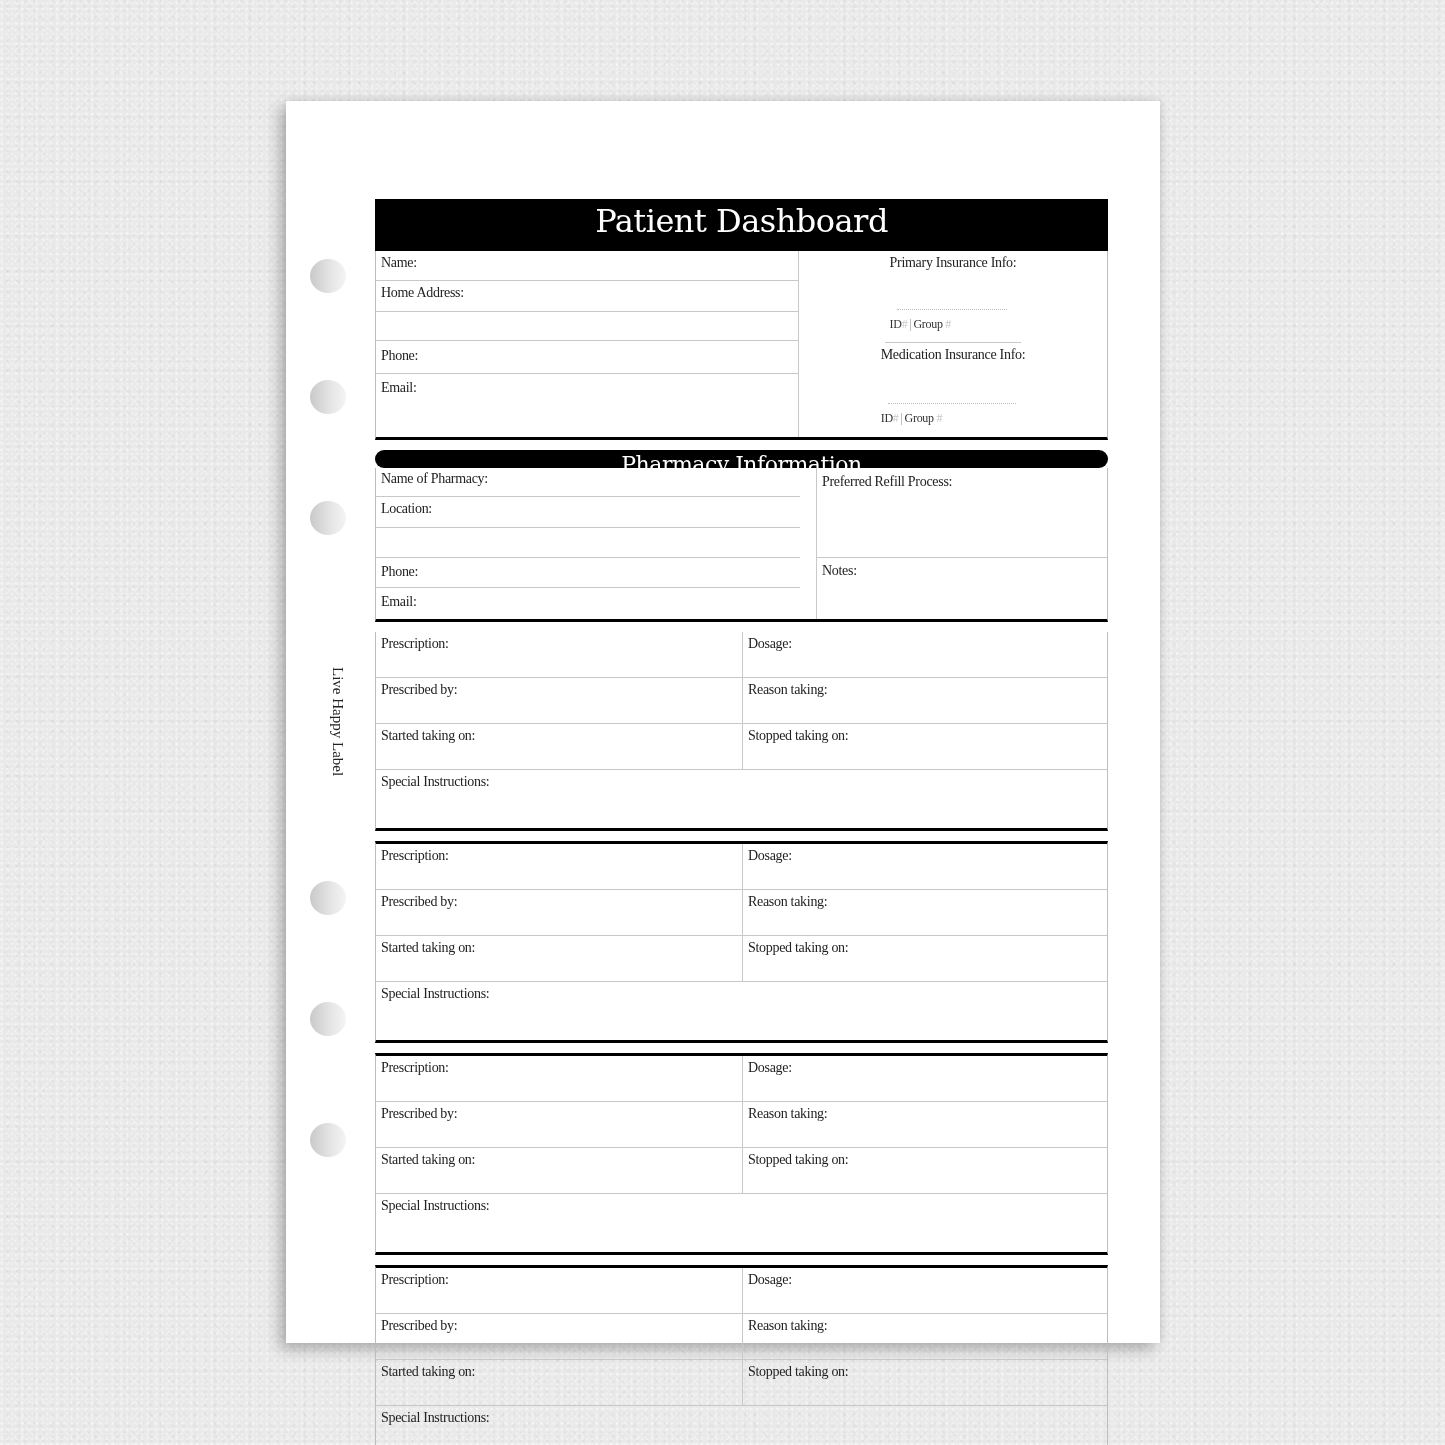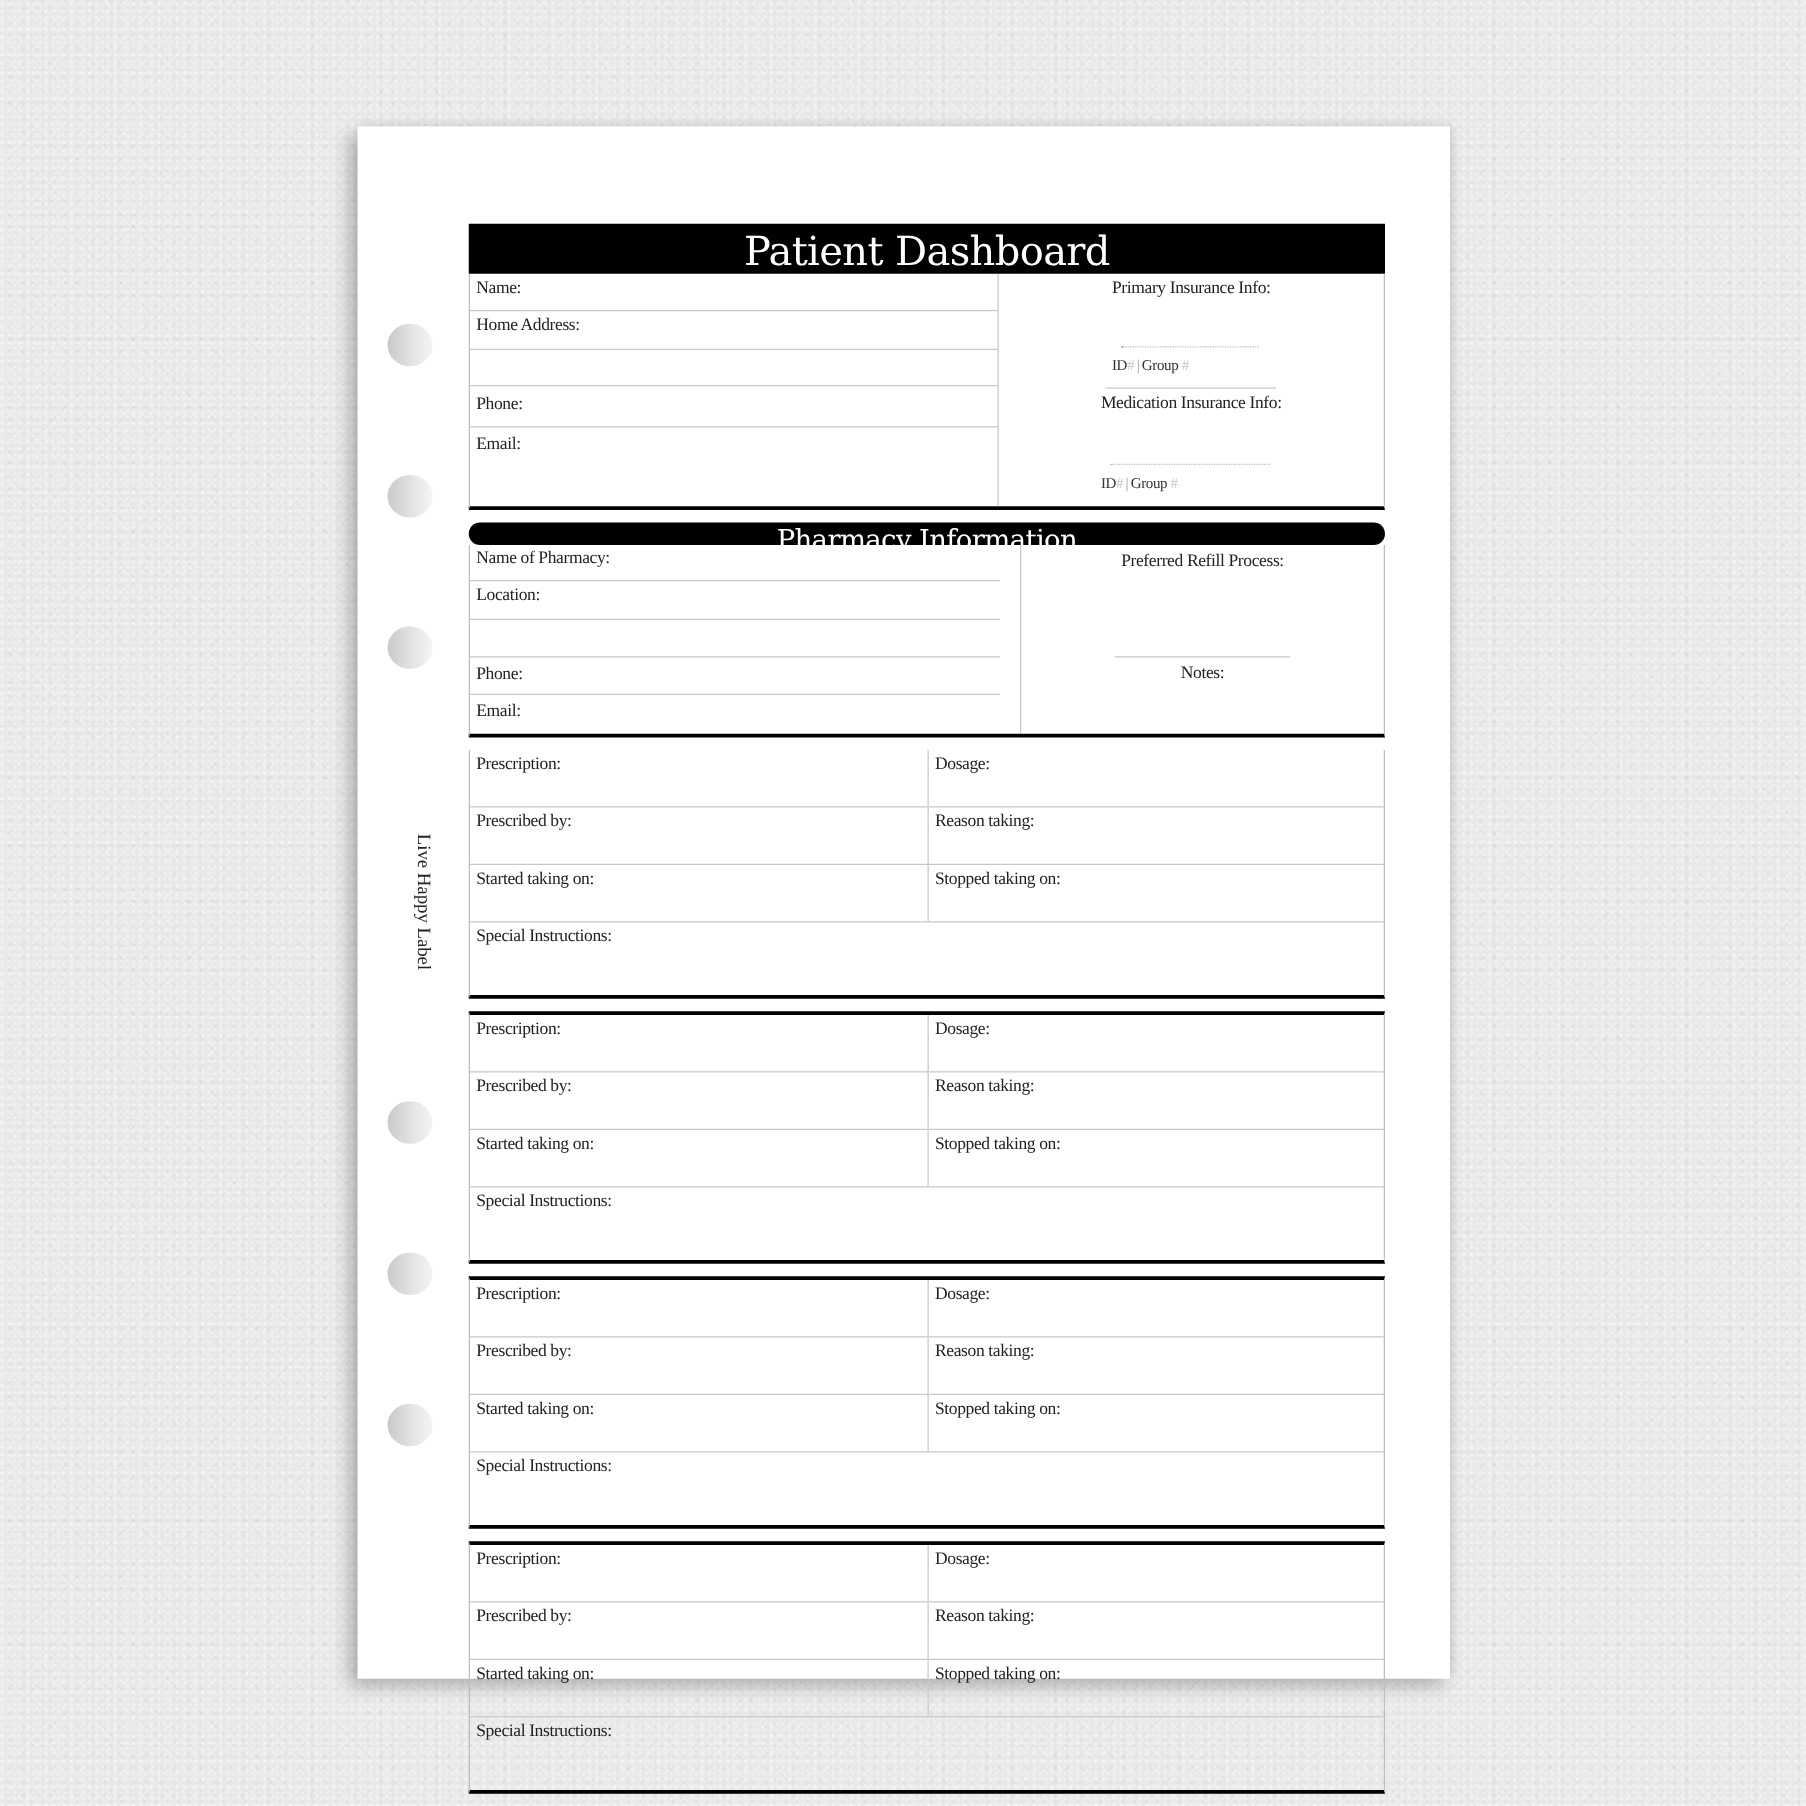--- a/index.html
+++ b/index.html
@@ -45,21 +45,21 @@
     left: 89px; top: 78px;
     width: 733px;
   }
   .section-title {
     background: #000;
     color: #fff;
     text-align: center;
     font-family: "DejaVu Serif", serif;
     letter-spacing: -0.5px;
   }
-  .title-main { height: 40px; line-height: 44px; font-size: 32px; }
+  .title-main { height: 52px; line-height: 44px; font-size: 32px; margin-top: 20px; }
   .title-sub { height: 18px; line-height: 29px; font-size: 22px; border-radius: 12px; }
   .grid {
     border-left: 1.5px solid #bdbdbd;
     border-right: 1.5px solid #bdbdbd;
     border-bottom: 3px solid #000;
     display: flex;
   }
   .col { display: flex; flex-direction: column; }
   .cell {
     font-family: "Liberation Serif", serif;
@@ -147,21 +147,21 @@
     <div style="height:10px"></div>
     <div class="section-title title-sub">Pharmacy Information</div>
     <div class="grid" style="height:154px;gap:16px;">
       <div class="col" style="width:424px;">
         <div class="cell" style="height:29px;padding-top:3px">Name of Pharmacy:</div>
         <div class="cell" style="height:31px">Location:</div>
         <div class="cell" style="height:30px"></div>
         <div class="cell" style="height:30px;padding-top:6px">Phone:</div>
         <div class="cell" style="height:31px;padding-top:6px">Email:</div>
       </div>
-      <div class="col vdiv" style="flex:1;align-items:center;">
+      <div class="col vdiv" style="flex:1;">
         <div class="cell" style="height:90px;padding-top:6px;border-bottom:1.5px solid #c8c8c8">Preferred Refill Process:</div>
         <div class="cell" style="flex:1;padding-top:5px">Notes:</div>
       </div>
     </div>
 
     <div style="height:10px"></div>
 
     <div class="med-wrap">
       <div class="med-row">
           <div class="cell left">Prescription:</div>

